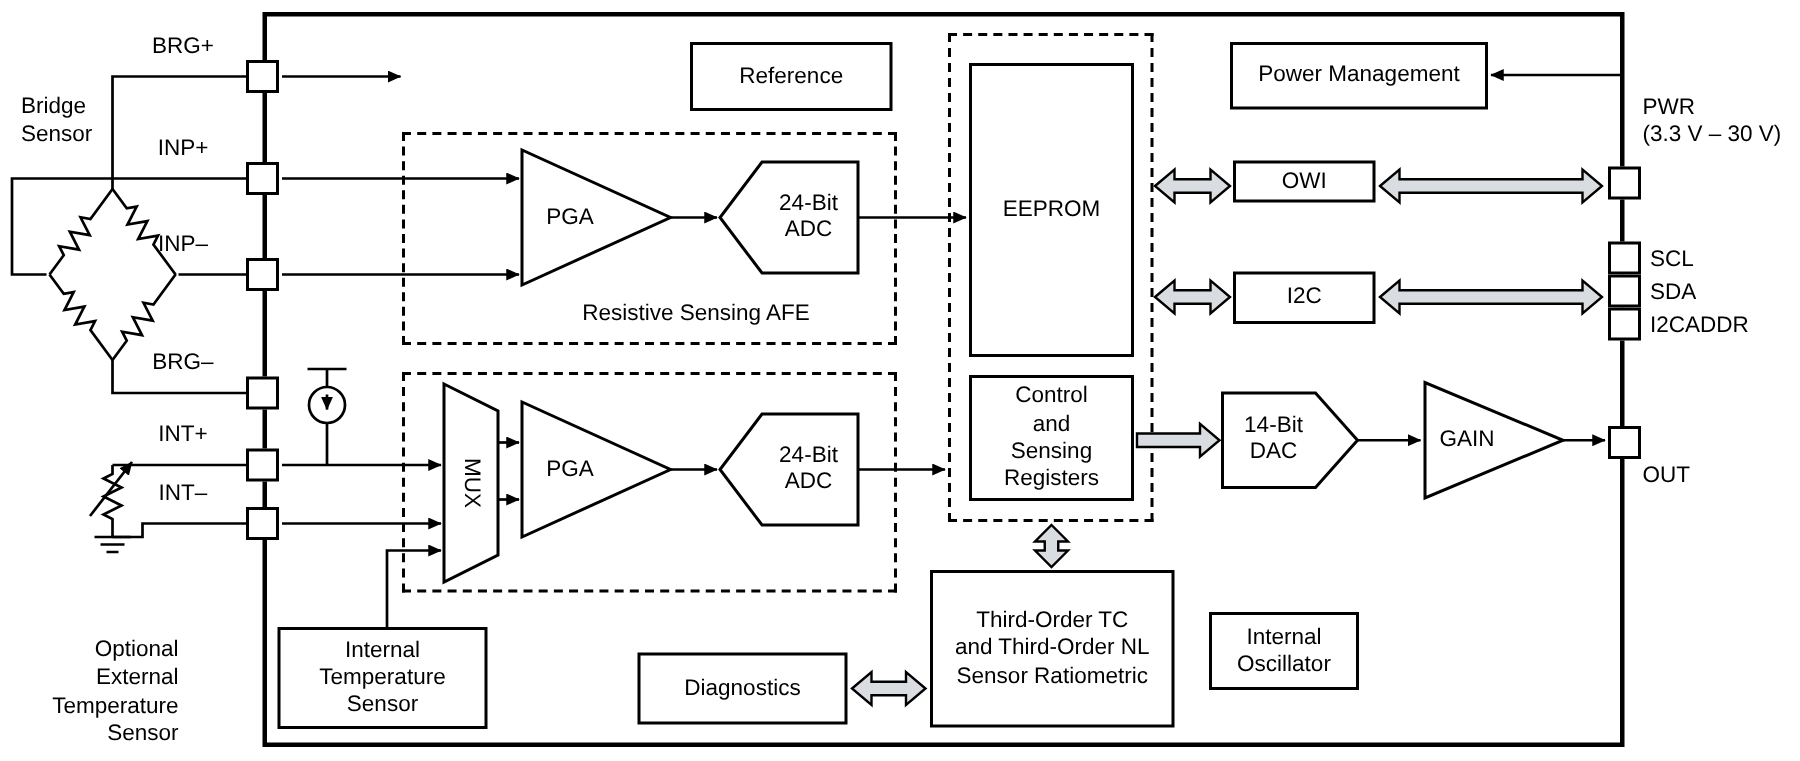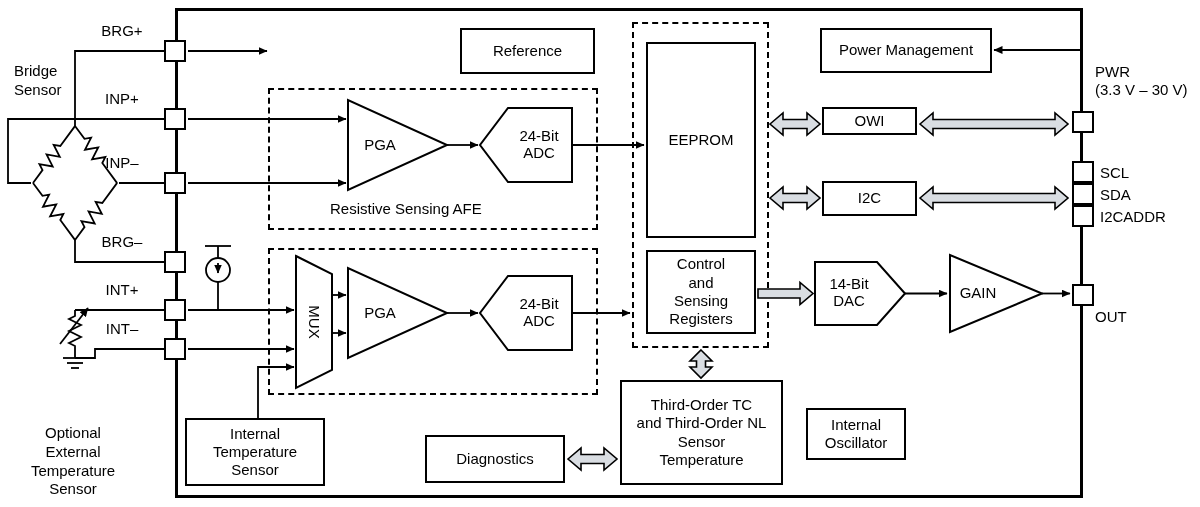--- a/index.html
+++ b/index.html
@@ -5,23 +5,23 @@
   *{margin:0;padding:0;box-sizing:border-box}
   body{background:#ffffff}
   .stage{position:relative;width:1200px;height:507px;background:#fff;font-family:"Liberation Sans",sans-serif;color:#000;overflow:hidden}
   .chip{position:absolute;left:175px;top:8px;width:908px;height:490px;border:3px solid #000}
   .wires{position:absolute;left:0;top:0}
   .box{position:absolute;border:2px solid #000;background:#fff;display:flex;align-items:center;justify-content:center;text-align:center;font-size:15px;line-height:1.22}
   .dashedbox{position:absolute;border:2px dashed #000;background:transparent}
   .pin{position:absolute;width:22px;height:22px;border:2px solid #000;background:#fff}
   .lbl{position:absolute;font-size:15px;line-height:1.25;white-space:normal}
   .lbl.r{text-align:center}
-  .lbl.c{text-align:center}
+  .lbl.c{text-align:right}
   .shapelbl{position:absolute;display:flex;align-items:center;justify-content:center;text-align:center;font-size:15px;line-height:1.12}
-  .afelbl{position:absolute;font-size:15px;}
+  .afelbl{position:absolute;font-size:15px;text-align:center}
   .mux-rot{transform:rotate(90deg)}
 </style>
 </head>
 <body>
 
 <div class="stage">
 
   <div class="chip"></div>
 
   <div class="dashedbox" style="left:268px;top:88px;width:330px;height:142px"></div>
@@ -106,21 +106,21 @@
   <div class="box" style="left:460px;top:28px;width:135px;height:46px">
       <span>Reference</span>
     </div>
   <div class="box" style="left:646px;top:42px;width:110px;height:196px">
       <span>EEPROM</span>
     </div>
   <div class="box" style="left:646px;top:250px;width:110px;height:84px">
       <span style="width:76px">Control and Sensing Registers</span>
     </div>
   <div class="box" style="left:620px;top:380px;width:163px;height:105px">
-      <span style="width:130px">Third-Order TC and Third-Order NL Sensor Temperature</span>
+      <span style="width:130px">Third-Order TC and Third-Order NL Sensor Ratiometric</span>
     </div>
   <div class="box" style="left:820px;top:28px;width:172px;height:45px">
       <span>Power Management</span>
     </div>
   <div class="box" style="left:822px;top:107px;width:95px;height:28px">
       <span>OWI</span>
     </div>
   <div class="box" style="left:822px;top:181px;width:95px;height:35px">
       <span>I2C</span>
     </div>

